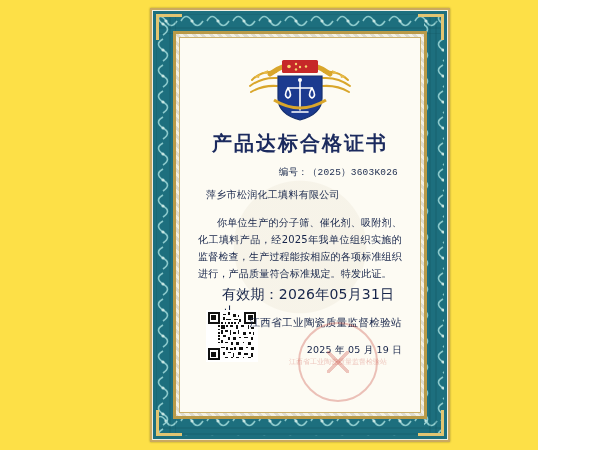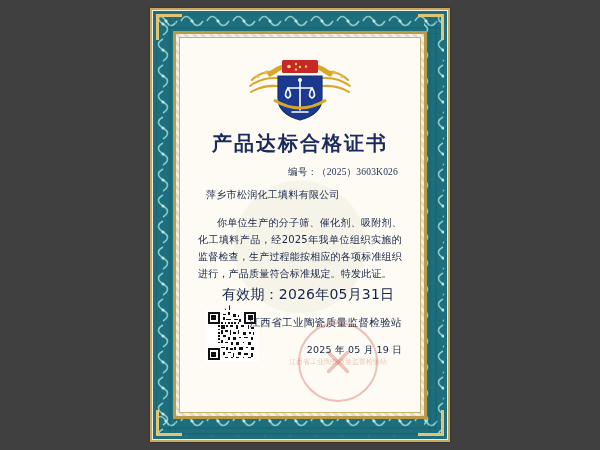--- a/index.html
+++ b/index.html
@@ -7,23 +7,23 @@
     padding: 0;
     width: 600px;
     height: 450px;
     background: #ffffff;
     font-family: "Liberation Sans", sans-serif;
     overflow: hidden;
   }
 
   #stage {
     position: relative;
-    width: 600px;
+    width: 538px;
     height: 450px;
-    background: #404040;
+    background: #fde047;
   }
 
   
   .certificate {
     position: absolute;
     left: 150px;
     top: 8px;
     width: 300px;
     height: 434px;
     background: #f2efe2;
@@ -151,21 +151,21 @@
     letter-spacing: 2px;
     font-weight: 700;
     color: #1b2a5e;
   }
 
   
   .serial {
     position: absolute;
     right: 22px;
     top: 128px;
-    font-family: Liberation Serif, serif;
+    font-family: Liberation Mono, monospace;
     font-size: 9.5px;
     color: #1c2b4e;
     letter-spacing: 0.2px;
   }
 
   
   .recipient {
     position: absolute;
     left: 26px;
     top: 150px;

